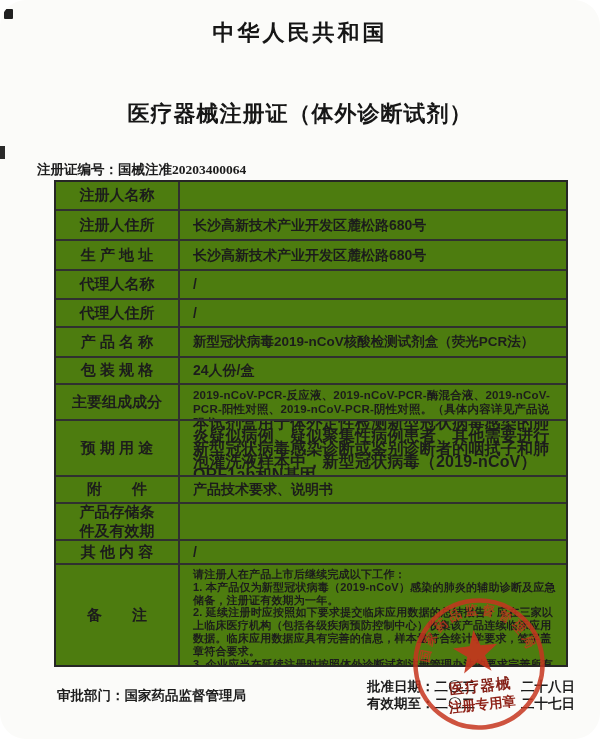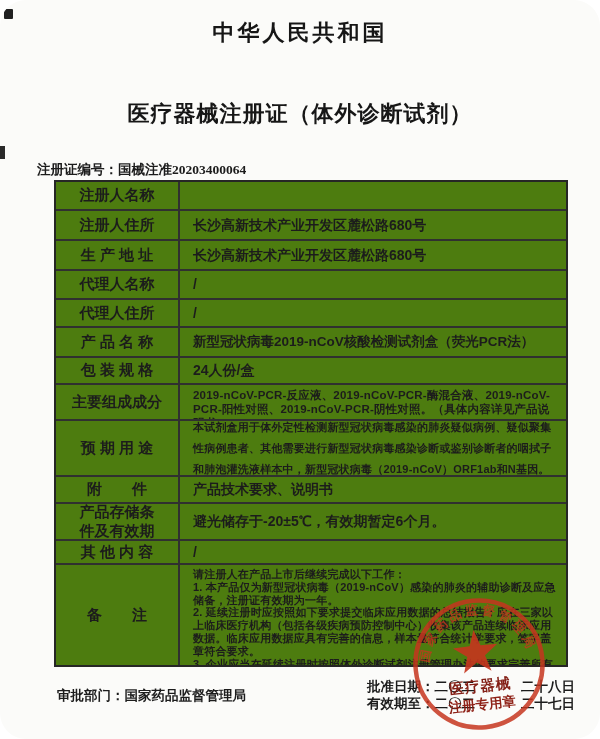--- a/index.html
+++ b/index.html
@@ -40,21 +40,21 @@
   .value-cell {
     flex:1; display:flex; align-items:center;
     padding:2px 8px 2px 13px; font-weight:bold; font-size:14px;
     box-sizing:border-box; white-space:pre-line; line-height:1.2;
     overflow:hidden;
   }
   .value-cell.para {
     font-size:11px; line-height:12.8px; align-items:flex-start;
     padding-top:3px; letter-spacing:0.2px;
   }
-  .value-cell.para3 { font-size:11px; line-height:21px; align-items:center; }
+  .value-cell.para3 { font-size:16px; line-height:13px; align-items:center; }
   .approval-dept {
     position:absolute; left:57px; top:687px;
     font-size:13.5px; font-weight:bold;
   }
   .date-line { position:absolute; left:367px; font-size:13.5px; font-weight:bold; display:flex; }
   .date-line .gap { width:46px; }
   .dl1 { top:678px; }
   .dl2 { top:695px; }
   .seal-svg { position:absolute; left:0; top:0; pointer-events:none; }
   .mark1 { position:absolute; left:4px; top:9px; width:9px; height:10px; background:#202020; border-radius:1px; }
@@ -108,21 +108,20 @@
       <div class="label-cell">预 期 用 途</div>
       <div class="value-cell para para3">本试剂盒用于体外定性检测新型冠状病毒感染的肺炎疑似病例、疑似聚集性病例患者、其他需要进行新型冠状病毒感染诊断或鉴别诊断者的咽拭子和肺泡灌洗液样本中，新型冠状病毒（2019-nCoV）ORF1ab和N基因。</div>
     </div>
     <div class="row" style="height:27px">
       <div class="label-cell">附　　件</div>
       <div class="value-cell">产品技术要求、说明书</div>
     </div>
     <div class="row" style="height:37px">
       <div class="label-cell">产品存储条
 件及有效期</div>
-      <div class="value-cell">避光储存于-20±5℃，有效期暂定6个月。</div>
     </div>
     <div class="row" style="height:24px">
       <div class="label-cell">其 他 内 容</div>
       <div class="value-cell">/</div>
     </div>
     <div class="row" style="height:102px">
       <div class="label-cell">备　　注</div>
       <div class="value-cell para">请注册人在产品上市后继续完成以下工作：
 1. 本产品仅为新型冠状病毒（2019-nCoV）感染的肺炎的辅助诊断及应急储备，注册证有效期为一年。
 2. 延续注册时应按照如下要求提交临床应用数据的总结报告：应在三家以上临床医疗机构（包括各级疾病预防控制中心）收集该产品连续临床应用数据。临床应用数据应具有完善的信息，样本量符合统计学要求，签字盖章符合要求。

